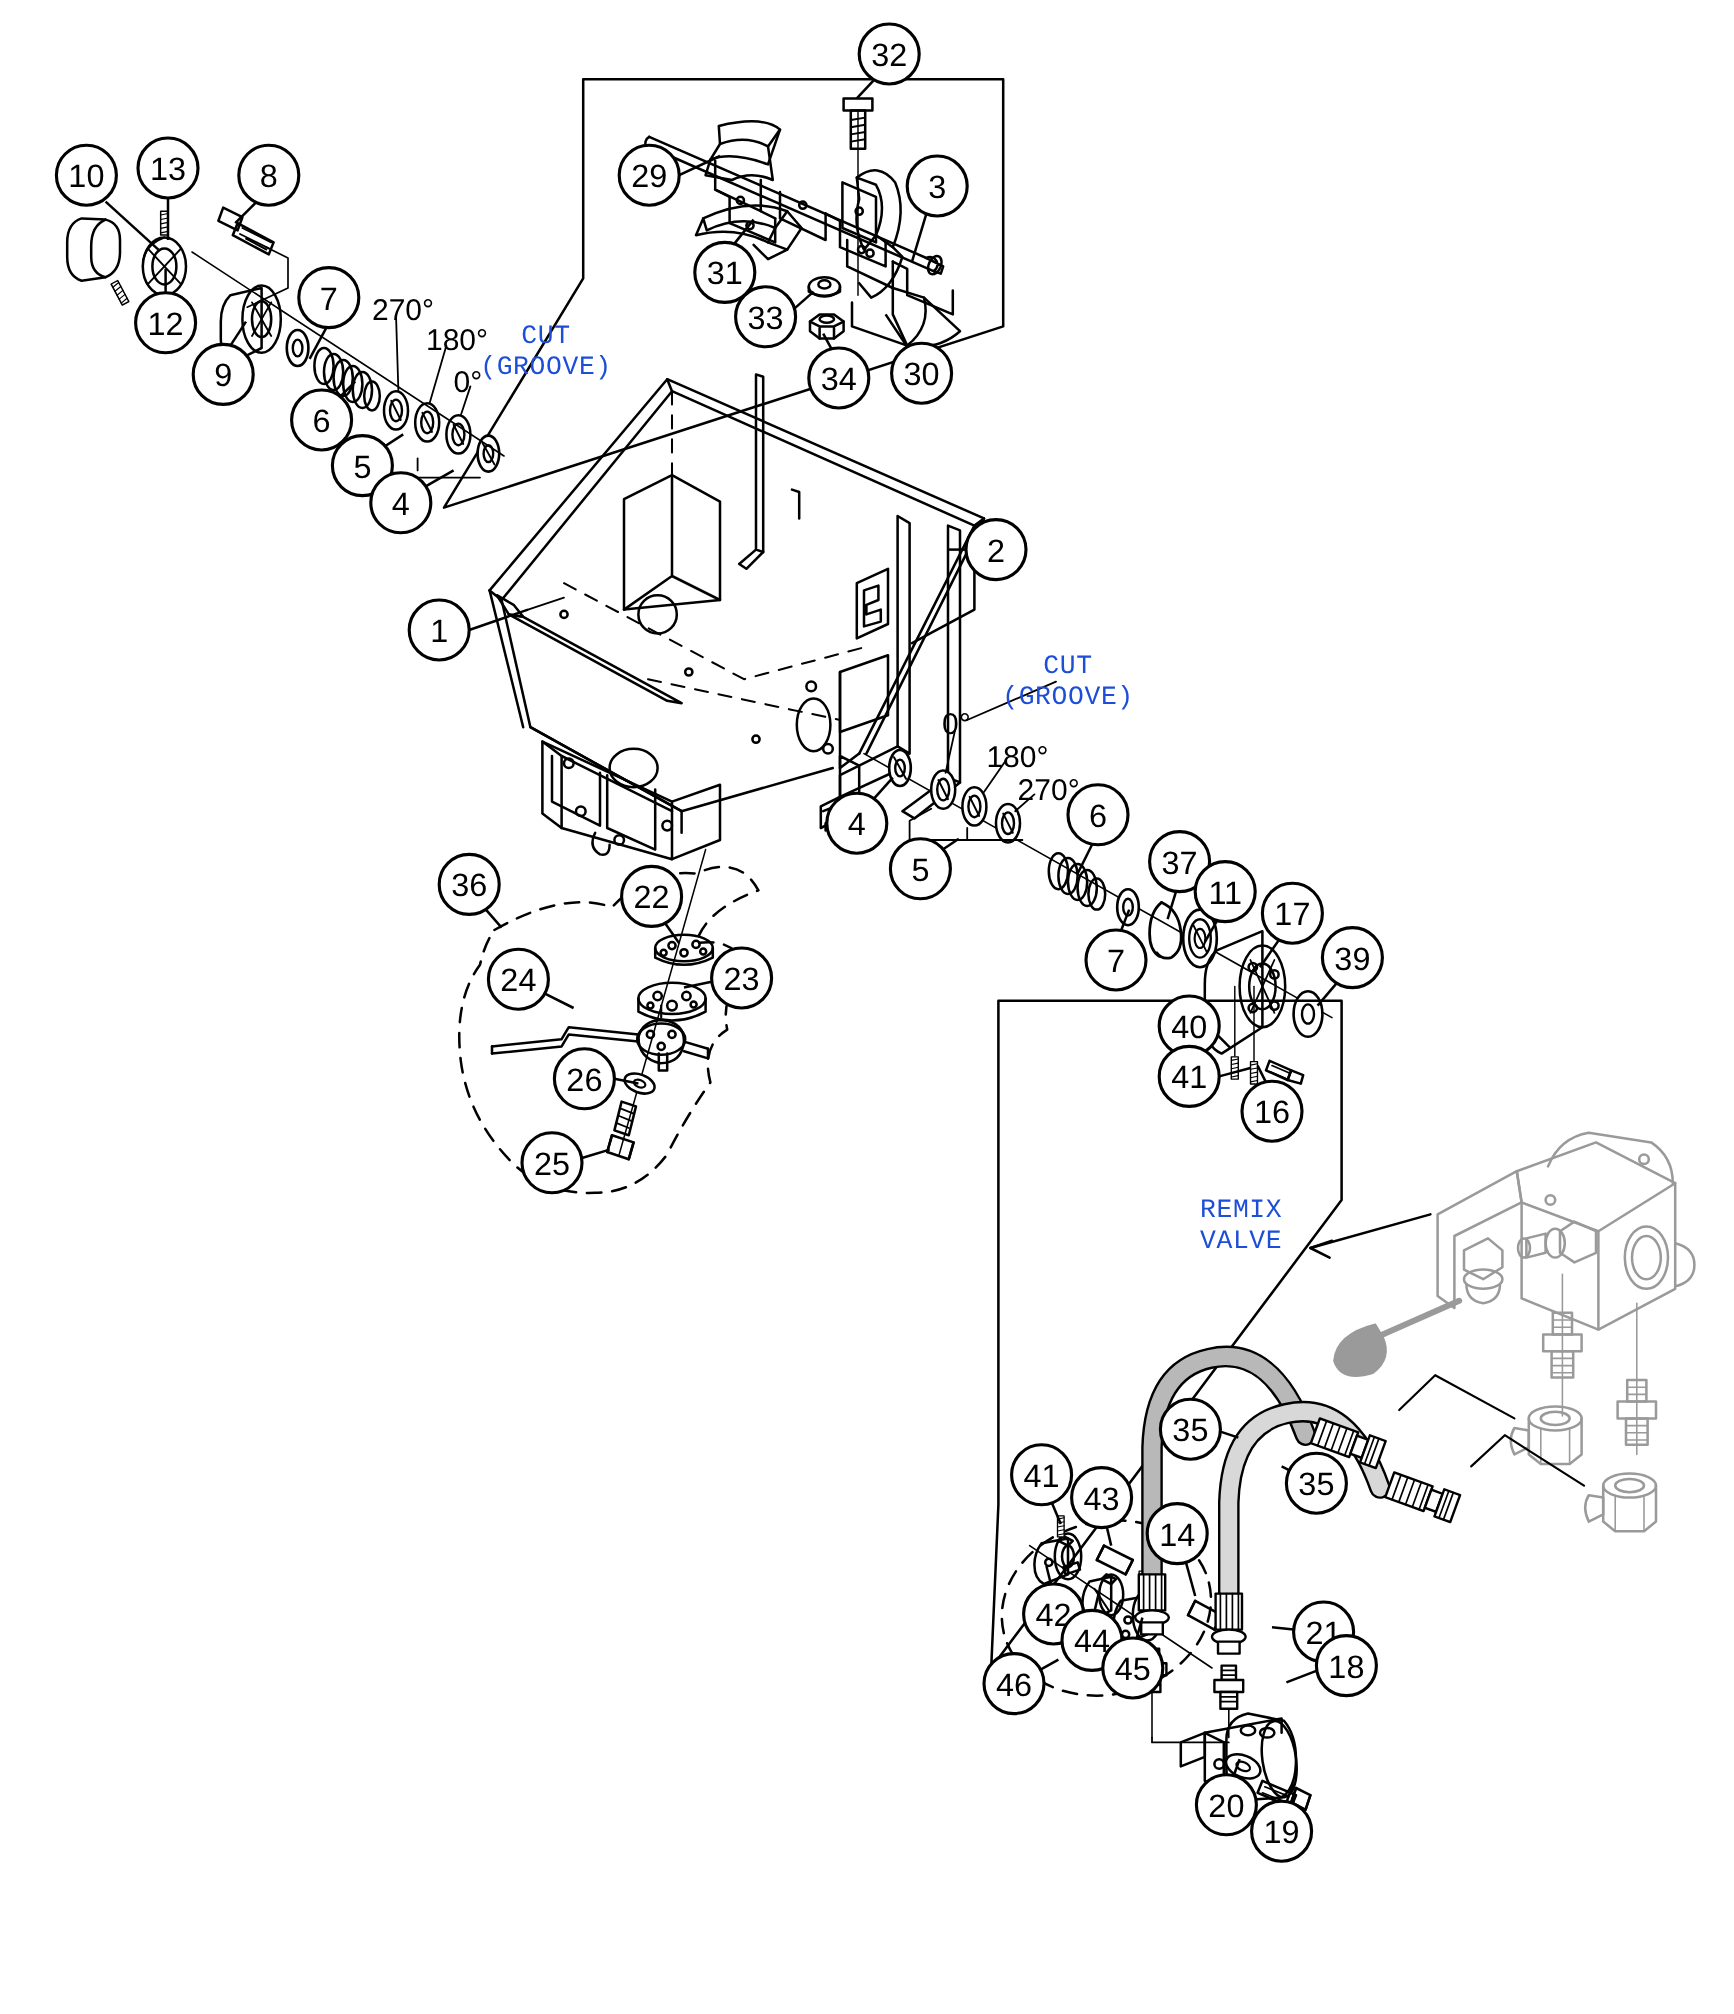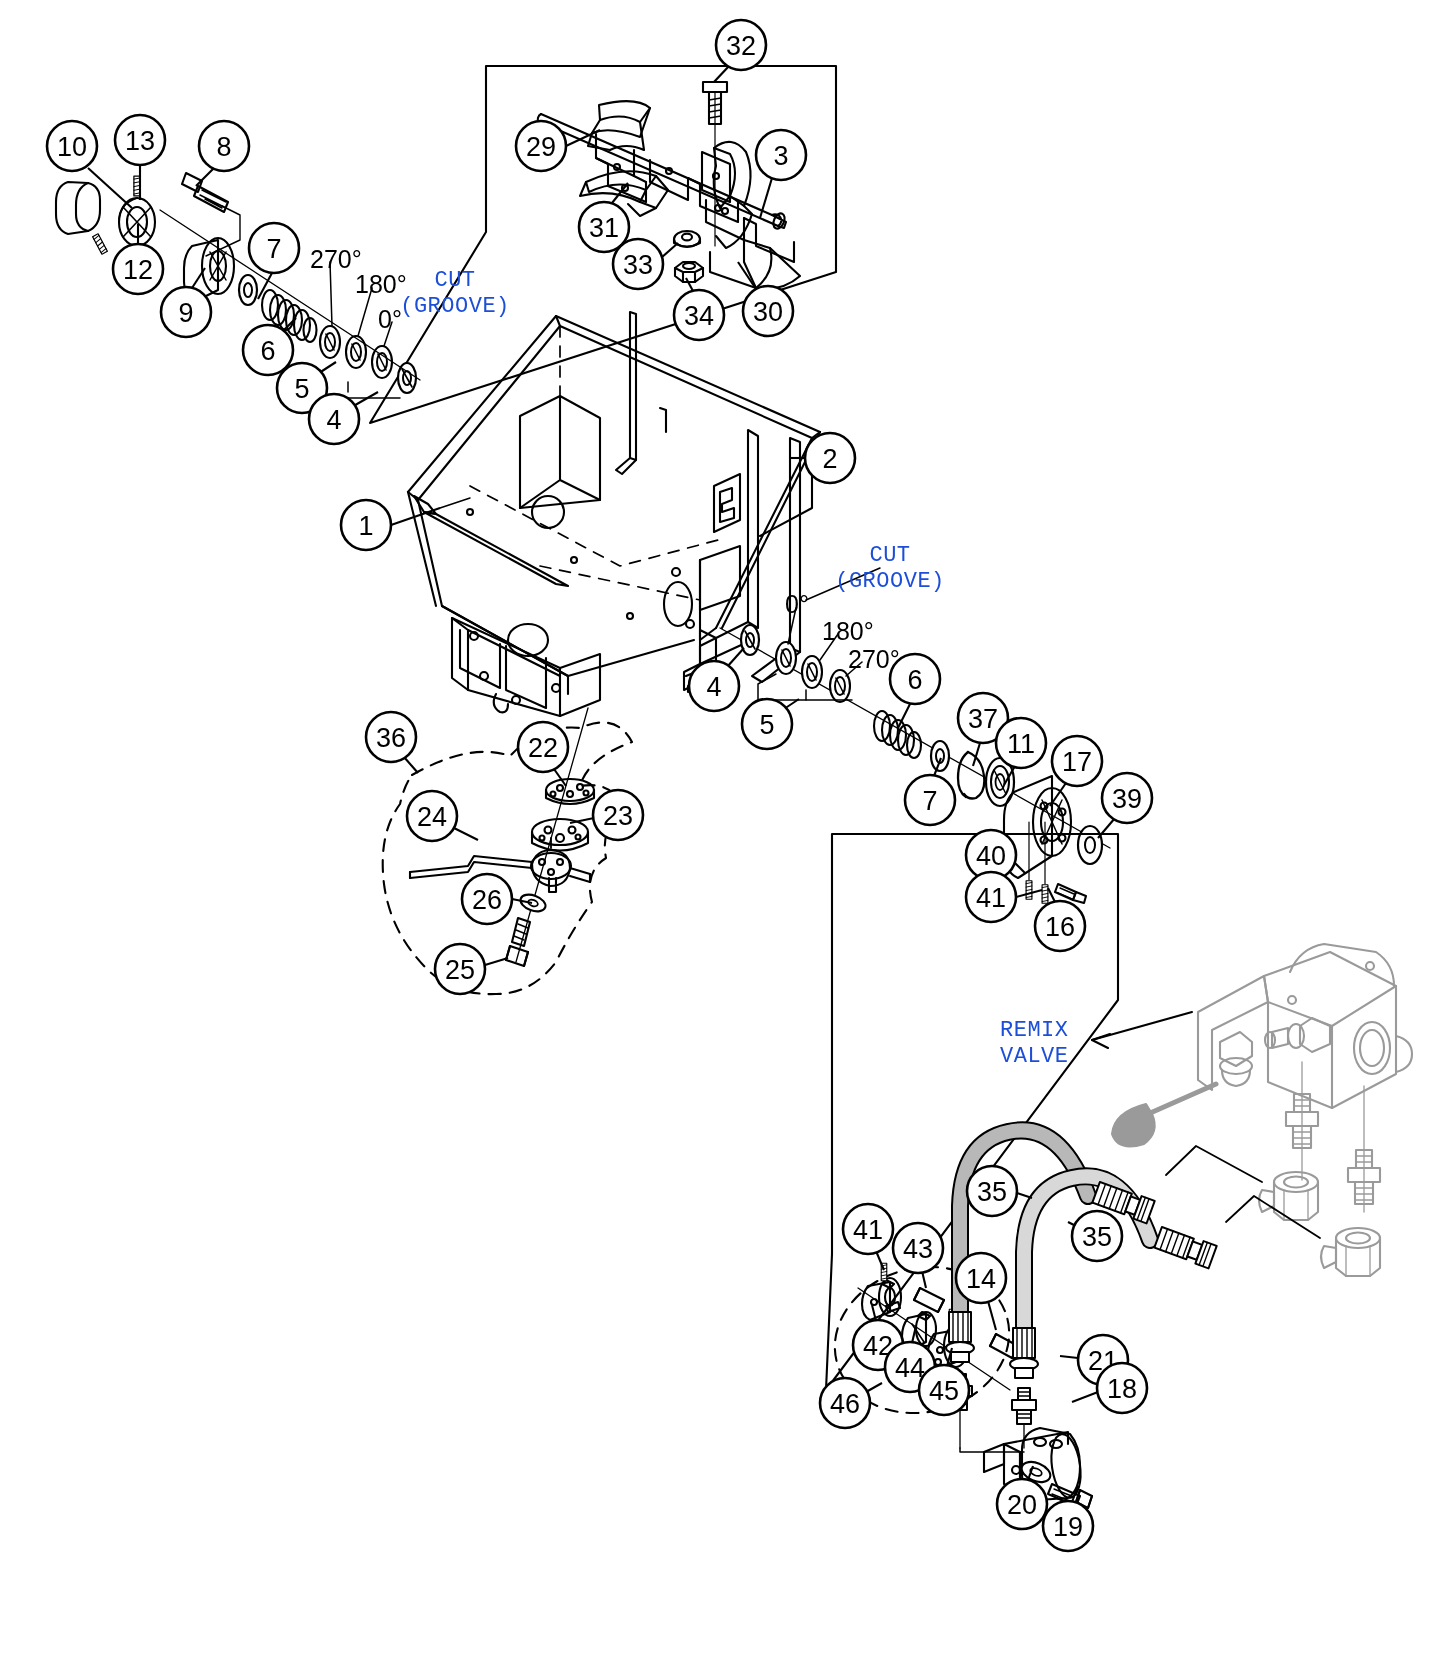--- a/index.html
+++ b/index.html
@@ -823,21 +823,21 @@
           <text x="1068" y="1527" class="balloon-num">19</text>
         </g>
       </g>
 </svg>
 
 <div id="text-layer">
       <div class="note" style="left: 455px; top: 268px; transform: translateX(-50%); text-align: center;">CUT
 (GROOVE)</div>
       <div class="note" style="left: 890px; top: 543px; transform: translateX(-50%); text-align: center;">CUT
 (GROOVE)</div>
-      <div class="note" style="left: 1000px; top: 1018px;">REMIX
+      <div class="note" style="left: 1000px; top: 996px;">REMIX
 VALVE</div>
       <div class="deg" style="left: 310px; top: 245px;">270°</div>
       <div class="deg" style="left: 355px; top: 270px;">180°</div>
       <div class="deg" style="left: 378px; top: 305px;">0°</div>
       <div class="deg" style="left: 785px; top: 590px;">0°</div>
       <div class="deg" style="left: 822px; top: 617px;">180°</div>
       <div class="deg" style="left: 848px; top: 645px;">270°</div>
     </div>
 
 </div>

